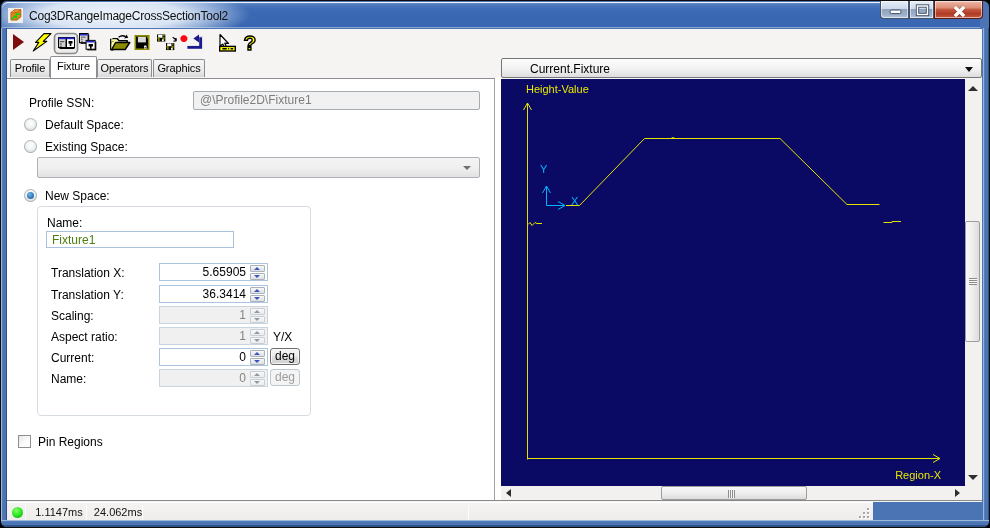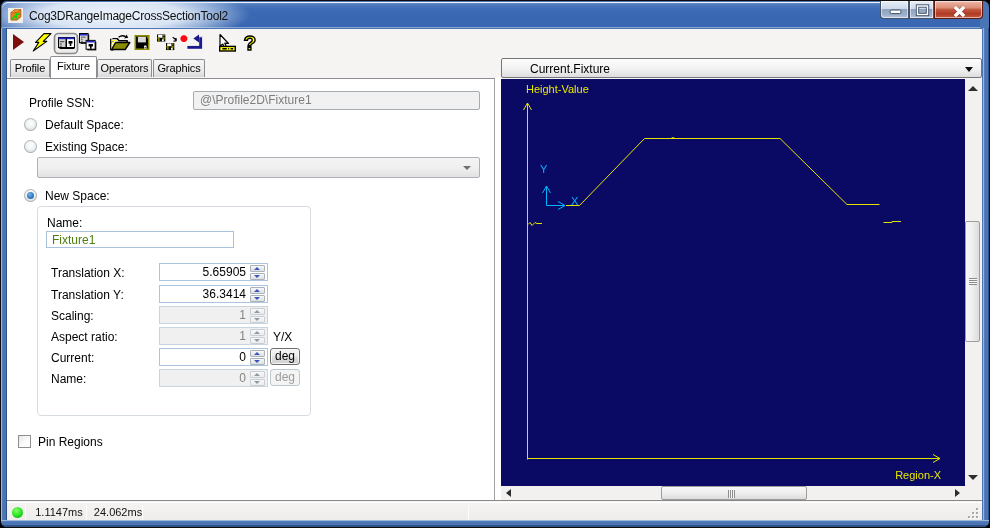--- a/index.html
+++ b/index.html
@@ -53,21 +53,21 @@
   border-top:1px solid #8c8e94; border-right:1px solid #a0a0a0; }
 
 
 #combo { position:absolute; left:494px; top:29px; width:481px; height:20px;
   border:1px solid #767676; border-radius:2px;
   background:linear-gradient(to bottom,#fdfdfd 0%,#f2f2f2 55%,#dddddd 100%); }
 #combo .txt { position:absolute; left:4px; top:3px; font-size:12px; color:#000;margin-left:24px; }
 #plotwrap { position:absolute; left:494px; top:50px; width:480px; height:423px; }
 
 
-#statusbar { position:absolute; left:7px; top:502px; width:975px; height:19px;
+#statusbar { position:absolute; left:7px; top:502px; width:866px; height:19px;
   background:linear-gradient(to bottom,#f4f3f1 0%,#efedeb 100%);
   border-top:1px solid #ffffff; font-size:11px; color:#111; }
 #statusline { position:absolute; left:7px; top:500px; width:975px; height:1px; background:#898989; }
 
 
 .sep { position:absolute; top:2px; width:1px; height:15px; background:#d8d8d8; border-right:1px solid #fcfcfc; }
 
 
 #leftpane { font-size:12px; color:#000; }
 .lbl { position:absolute; white-space:nowrap; }

